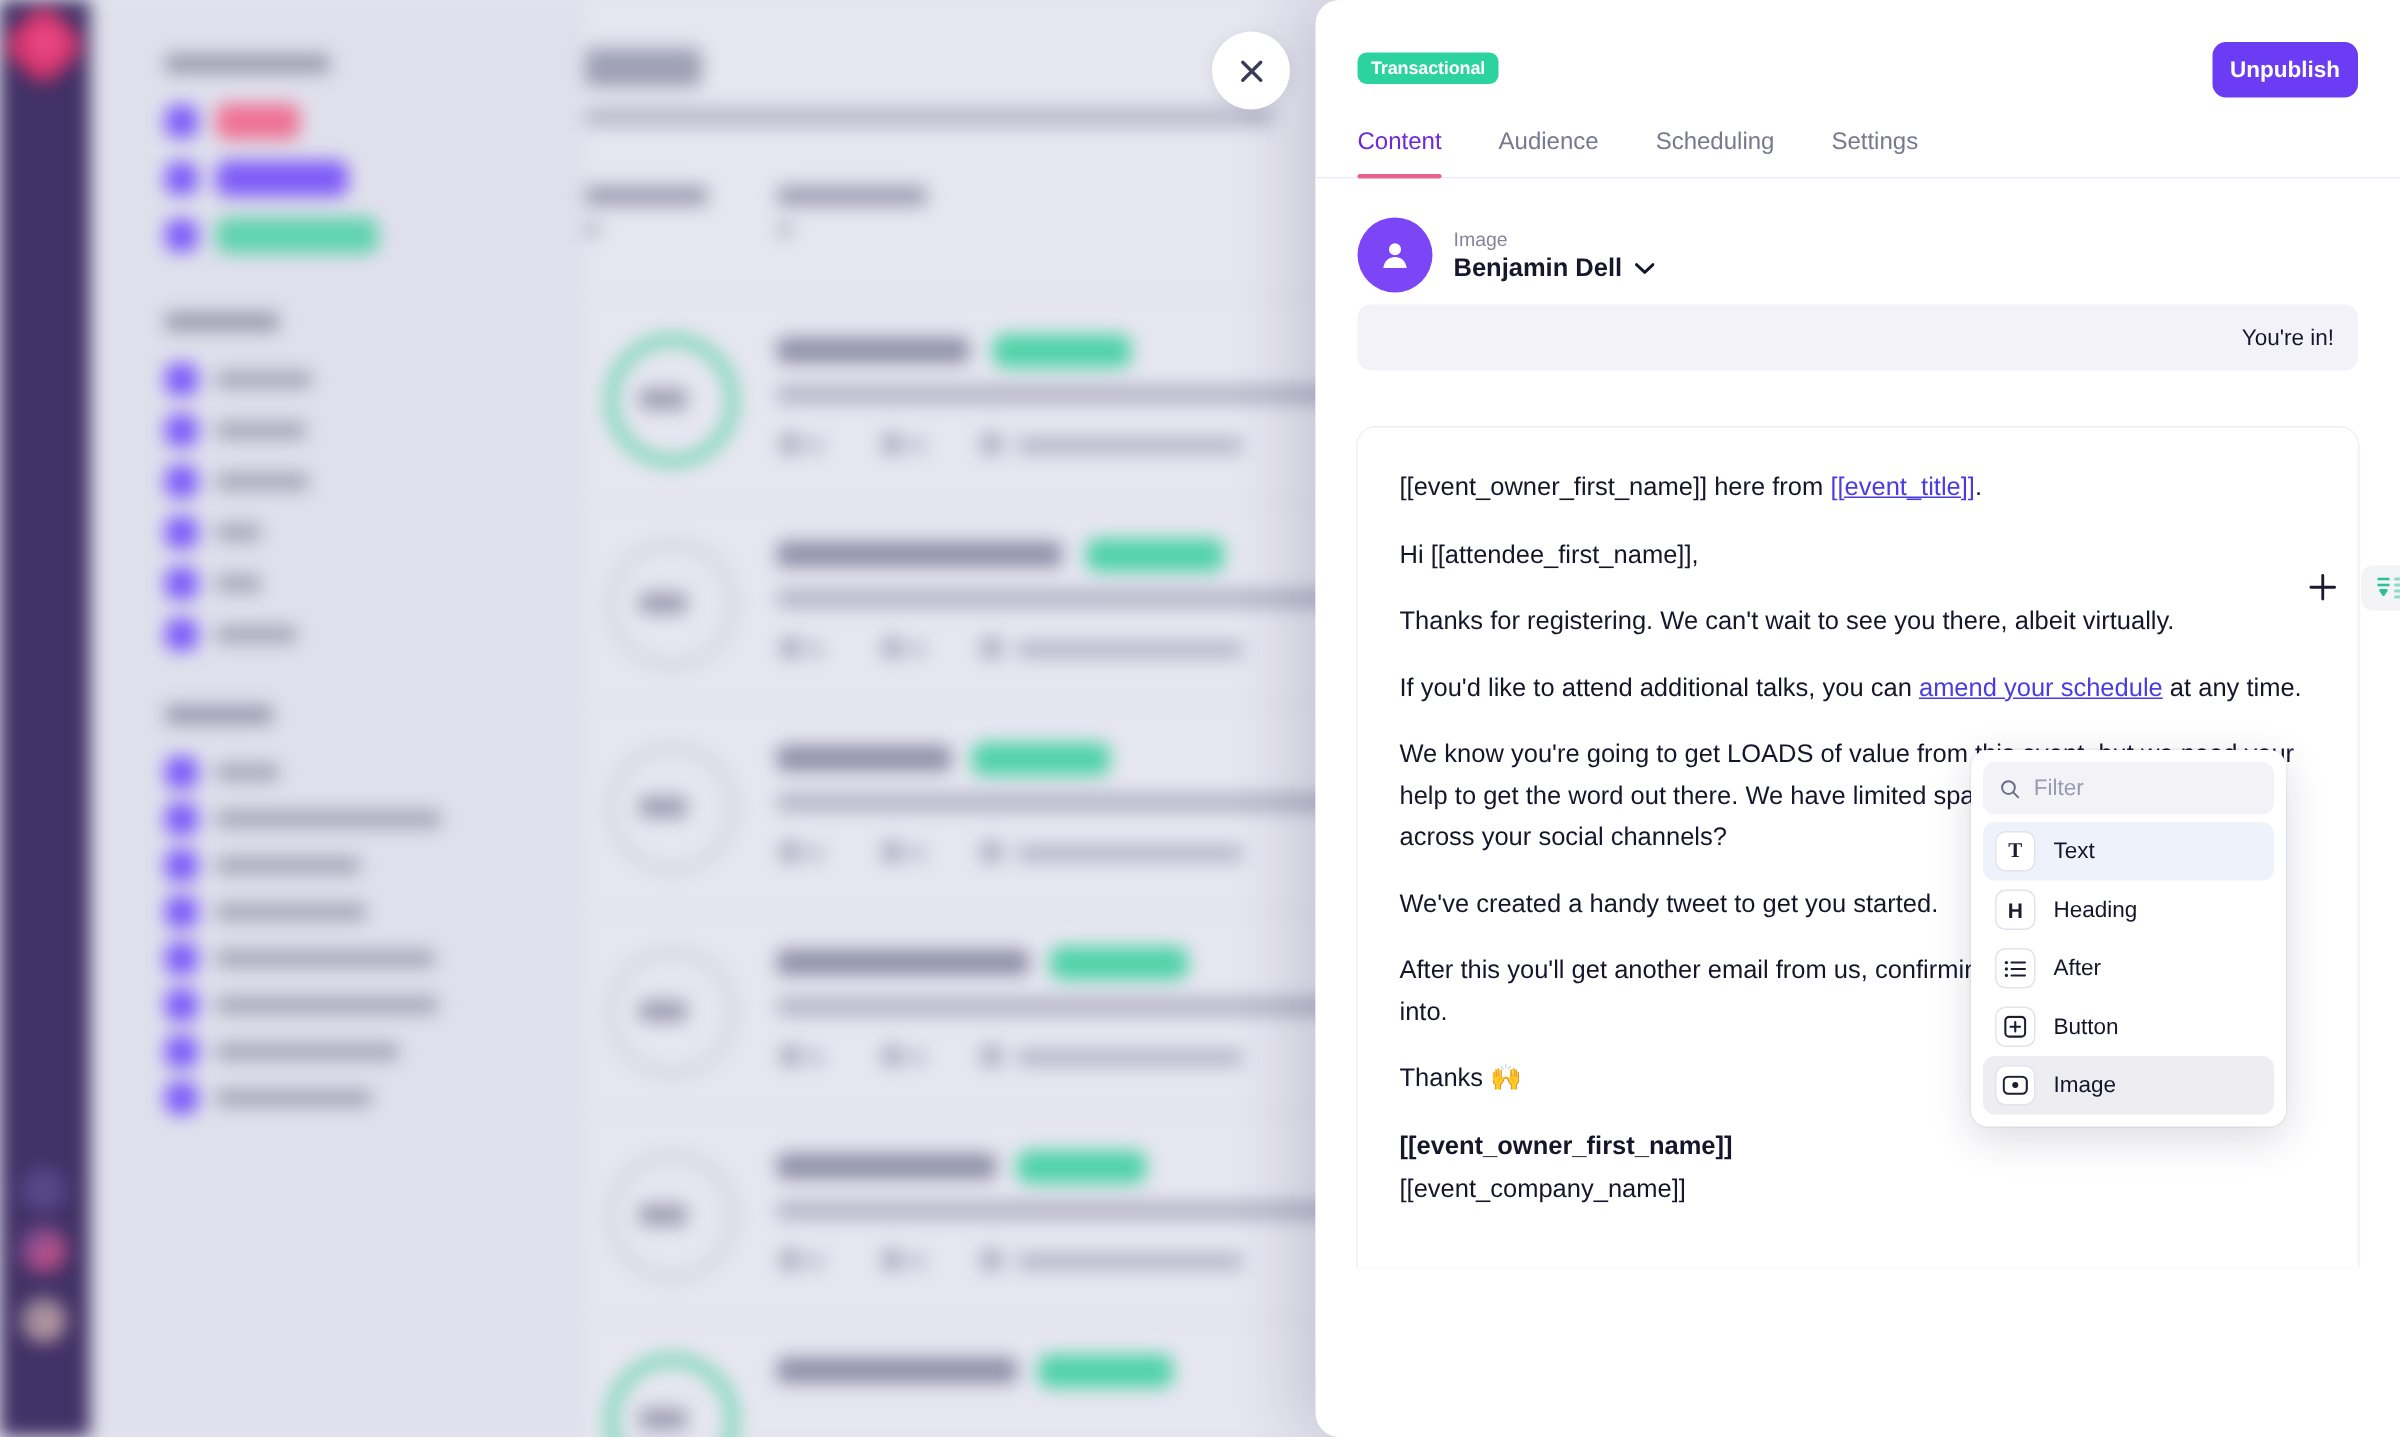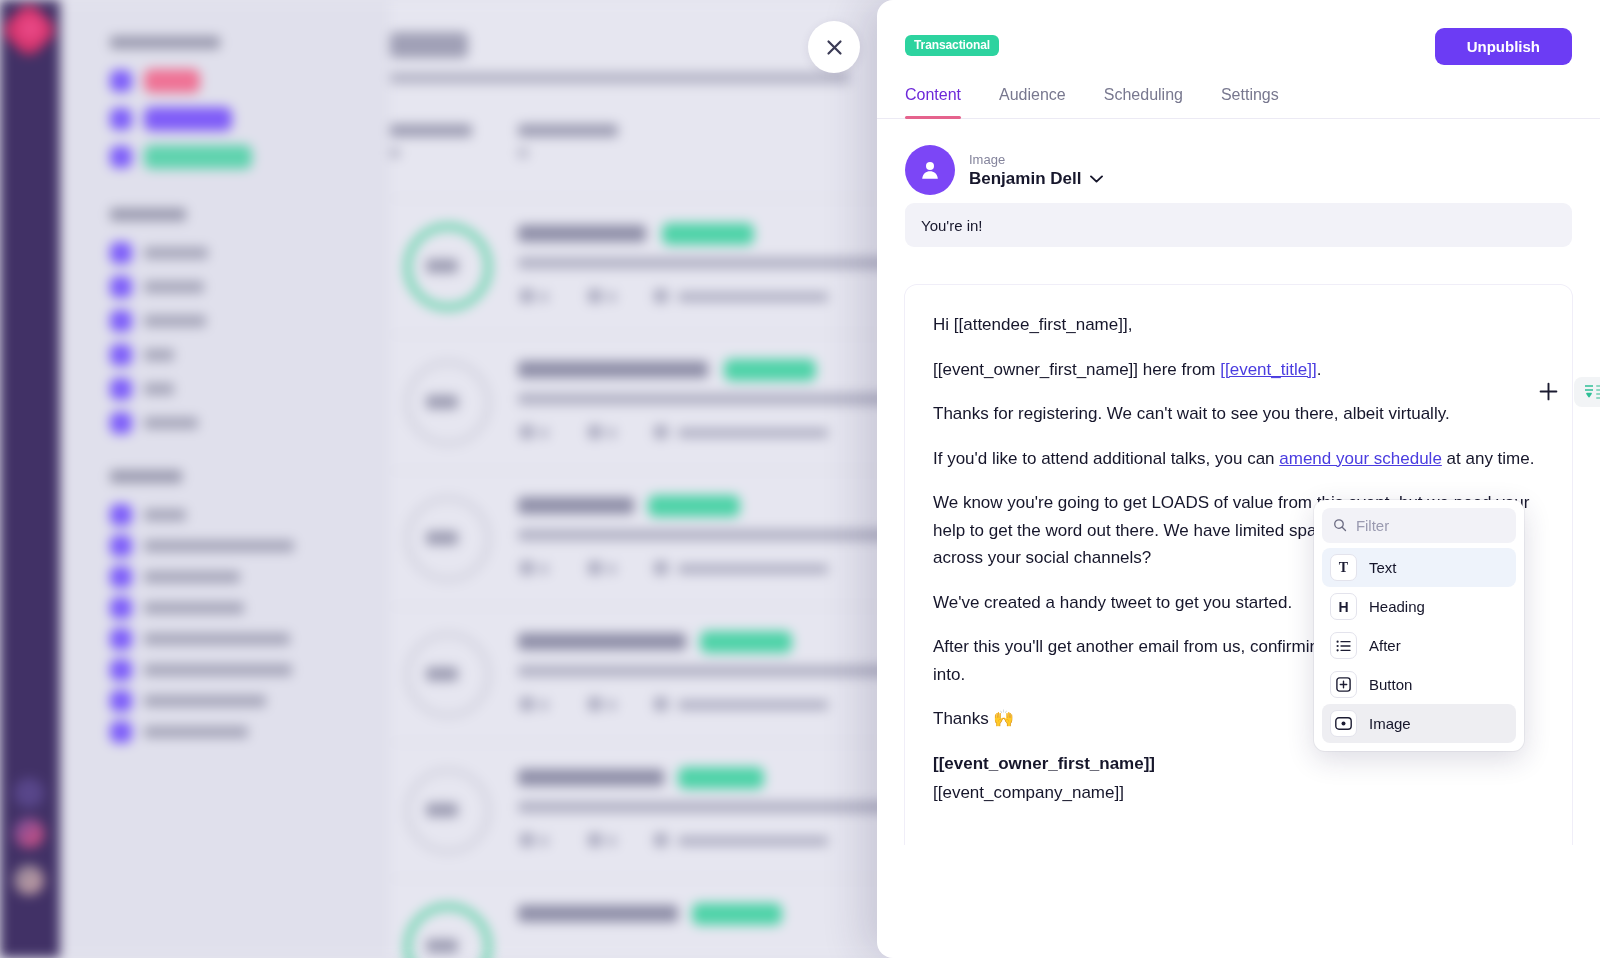--- a/index.html
+++ b/index.html
@@ -233,21 +233,21 @@
     border-radius: 6px;
     background: #2dd39f;
     color: #ffffff;
     font-size: 12px;
     font-weight: bold;
     letter-spacing: -0.1px;
   }
   .unpublish-btn {
     position: absolute;
     right: 28px; top: 28px;
-    padding: 10px 32px;
+    padding: 10px 12px;
     border-radius: 9px;
     border: none;
     background: #6c3cf4;
     color: #ffffff;
     font-size: 15px;
     font-weight: bold;
     font-family: "Liberation Sans", sans-serif;
     cursor: pointer;
   }
 
@@ -326,20 +326,21 @@
     margin: 8px 28px 0 28px;
     height: 44px;
     border-radius: 9px;
     background: #f2f2f8;
     border: none;
     width: calc(100% - 56px);
     padding: 0 16px;
     font-size: 15px;
     color: #17172c;
     font-family: "Liberation Sans", sans-serif;
+    text-align: right;
   }
 
   .editor-card {
     margin: 38px 28px 0 28px;
     background: #ffffff;
     border-radius: 12px 12px 0 0;
     box-shadow: 0 -1px 0 #f0eef8, 1px 0 0 #f0eef8, -1px 0 0 #f0eef8;
     padding: 26px 28px 0 28px;
     min-height: 560px;
     position: relative;
@@ -396,21 +397,21 @@
     left: 1314px; top: 500px;
     width: 210px;
     background: #ffffff;
     border-radius: 11px;
     box-shadow: 0 8px 28px rgba(40,34,80,0.16), 0 0 0 1px rgba(40,34,80,0.05);
     padding: 8px;
     z-index: 40;
   }
   .menu-search {
     display: flex;
-    align-items: flex-start;
+    align-items: flex-end;
     gap: 9px;
     background: #f2f2f7;
     border-radius: 8px;
     padding: 9px 11px;
     margin-bottom: 5px;
   }
   .menu-search input {
     border: none;
     background: transparent;
     outline: none;
@@ -629,24 +630,24 @@
             <svg width="13" height="8" viewBox="0 0 13 8">
               <path d="M1 1.4 L6.5 6.6 L12 1.4" stroke="#16162b" stroke-width="1.9" fill="none" stroke-linecap="round" stroke-linejoin="round"></path>
             </svg>
           </div>
         </div>
       </div>
 
       <input class="subject-input" value="You're in!" placeholder="Subject line" style="">
 
       <div class="editor-card">
-        <p>Hi [[attendee_first_name]],</p>
         <p>
           <span>[[event_owner_first_name]] here from </span><a href="#"><span>[[event_title]]</span></a><span>.</span>
         </p>
+        <p>Hi [[attendee_first_name]],</p>
         <p>Thanks for registering. We can't wait to see you there, albeit virtually.</p>
         <p>
           <span>If you'd like to attend additional talks, you can </span><a href="#"><span>amend your schedule</span></a><span> at any time.</span>
         </p>
         <p>We know you're going to get LOADS of value from this event, but we need your help to get the word out there. We have limited spaces. Can you share this across your social channels?</p>
         <p>We've created a handy tweet to get you started.</p>
         <p>After this you'll get another email from us, confirming the talks you are booked into.</p>
         <p>Thanks 🙌</p>
         <p class="sig-name">[[event_owner_first_name]]</p>
         <p class="sig-co">[[event_company_name]]</p>

